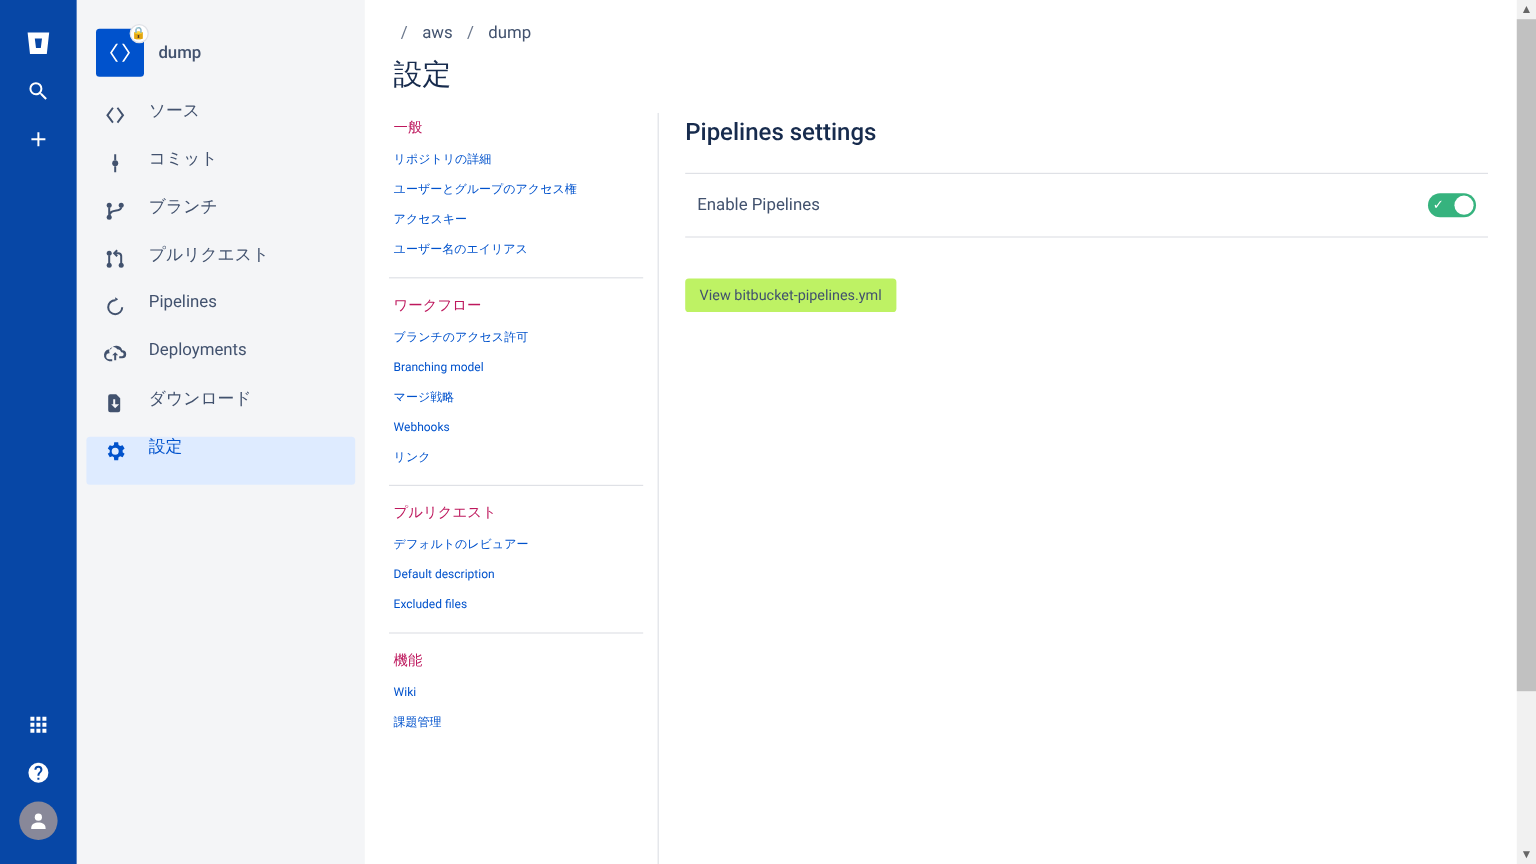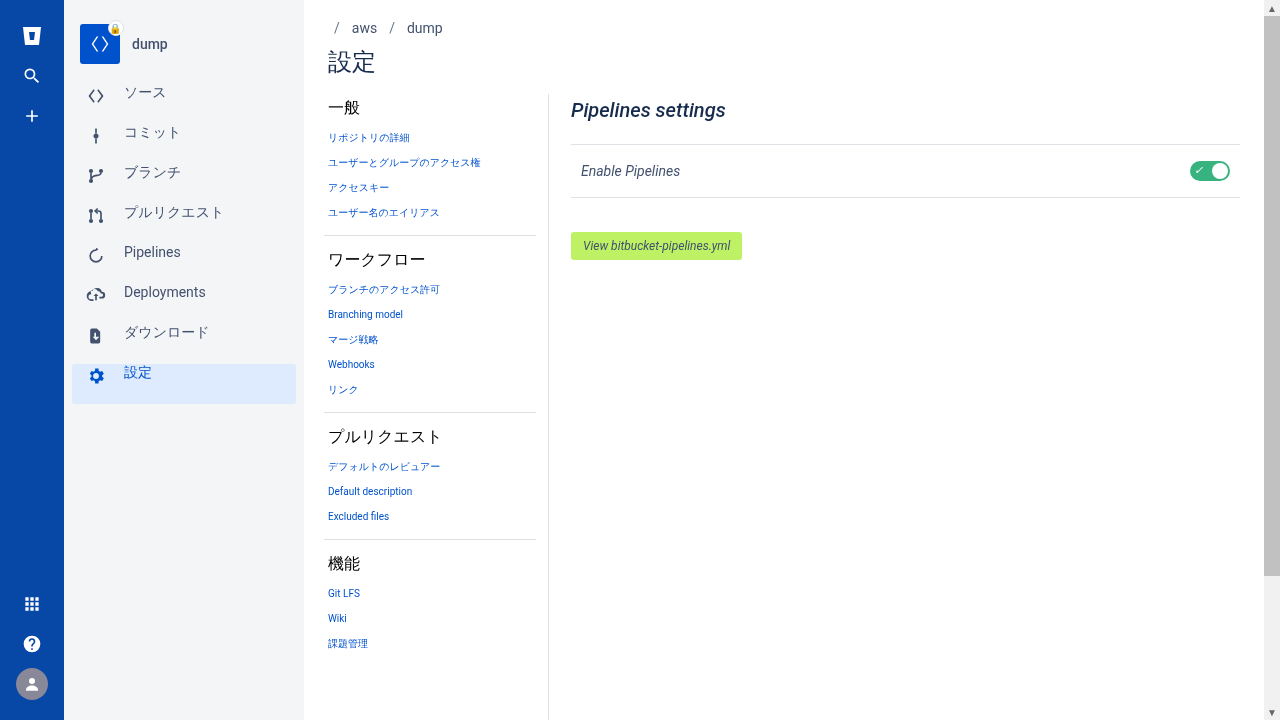--- a/index.html
+++ b/index.html
@@ -28,26 +28,26 @@
 
 
 .main{ flex:1; display:flex; flex-direction:column; overflow:hidden; padding:20px 40px 0 20px;}
 .breadcrumb{ display:flex; align-items:center; gap:6px; color:#6b778c; font-size:14px; padding-left:4px;}
 .breadcrumb .sep{color:#6b778c; margin:0 6px;}
 .breadcrumb a{color:#42526e; text-decoration:none;}
 .page-title{font-size:24px;font-weight:500;color:#172b4d;margin-top:10px;padding-left:4px;}
 
 .content-row{display:flex; margin-top:16px; flex:1; overflow:hidden;}
 .settings-nav{width:225px; flex-shrink:0; border-right:1px solid #dfe1e6; padding-right:12px; padding-top:4px; overflow-y:auto;}
-.sn-group-title{font-size:16px;color:#000000;margin:14px 0 6px 4px;}
+.sn-group-title{font-size:12px;color:#be185d;margin:14px 0 6px 4px;}
 .sn-group:first-child .sn-group-title{margin-top:0;}
 .sn-link{display:block; padding:6px 4px; color:#0052cc; text-decoration:none; font-size:10px; cursor:pointer; line-height:1.3;}
 .sn-divider{border-top:1px solid #dfe1e6; margin:10px 0;}
 
-.details{flex:1; padding:4px 0 0 22px; overflow-y:auto;font-style:italic;}
+.details{flex:1; padding:4px 0 0 22px; overflow-y:auto;}
 .dtitle{font-size:20px;font-weight:500;color:#172b4d;margin-bottom:12px;}
 .ddesc{color:#42526e;font-size:14px;line-height:1.5; max-width:640px;}
 .section-div{border-top:1px solid #dfe1e6;margin:22px 0 0 0;}
 .toggle-row{display:flex;align-items:center;justify-content:space-between;padding:16px 0;border-bottom:1px solid #dfe1e6; margin-bottom:34px;}
 .toggle-label{color:#42526e;font-size:14px;padding-left:10px;}
 .toggle{width:40px;height:20px;background:#36b37e;border-radius:10px;position:relative;cursor:pointer;margin-right:10px;}
 .toggle .knob{position:absolute;top:2px;right:2px;width:16px;height:16px;background:#fff;border-radius:50%;}
 .toggle .check{position:absolute;left:4px;top:3px;color:#fff;font-size:11px;}
 .btn{display:inline-block; background:#bef264; color:#42526e; padding:7px 12px; border-radius:3px;font-size:12px; cursor:pointer;}
 
@@ -216,21 +216,20 @@
         <div class="sn-divider"></div>
         <div class="sn-group">
           <div class="sn-group-title">プルリクエスト</div>
           <a class="sn-link">デフォルトのレビュアー</a>
           <a class="sn-link">Default description</a>
           <a class="sn-link">Excluded files</a>
         </div>
         <div class="sn-divider"></div>
         <div class="sn-group">
           <div class="sn-group-title">機能</div>
-          <a class="sn-link">Git LFS</a>
           <a class="sn-link">Wiki</a>
           <a class="sn-link">課題管理</a>
         </div>
       </div>
 
       <div class="details">
         <h2 class="dtitle">Pipelines settings</h2>
         <div class="section-div"></div>
         <div class="toggle-row">
           <span class="toggle-label">Enable Pipelines</span>

